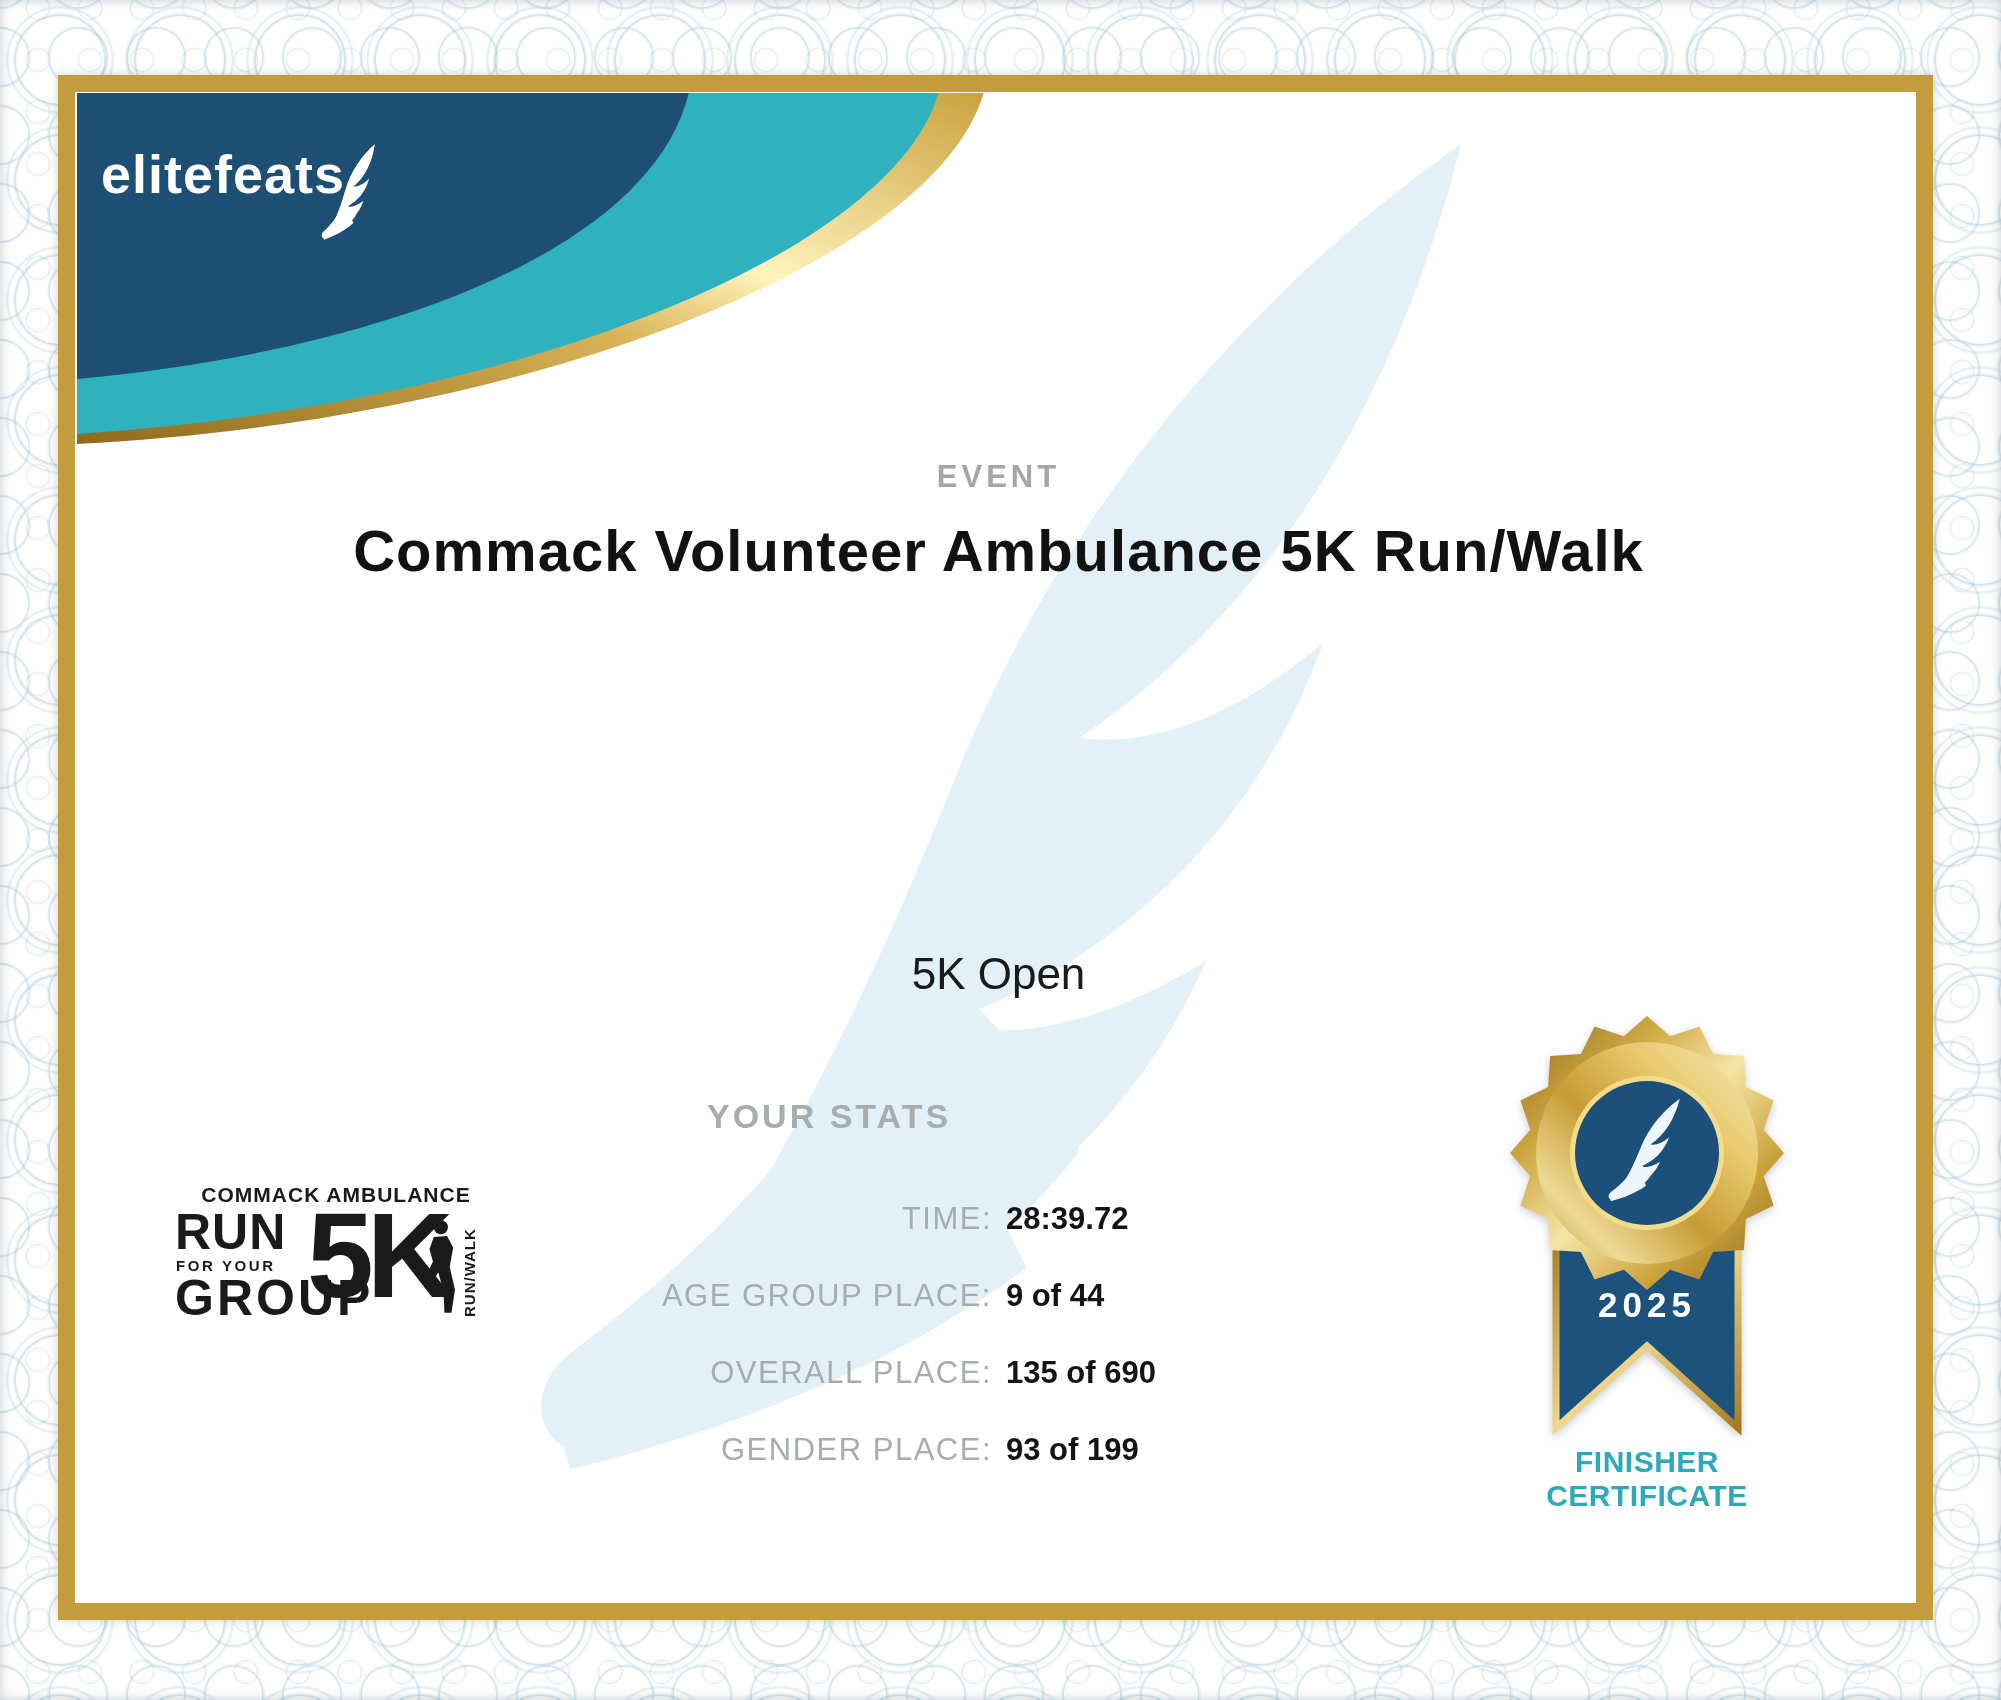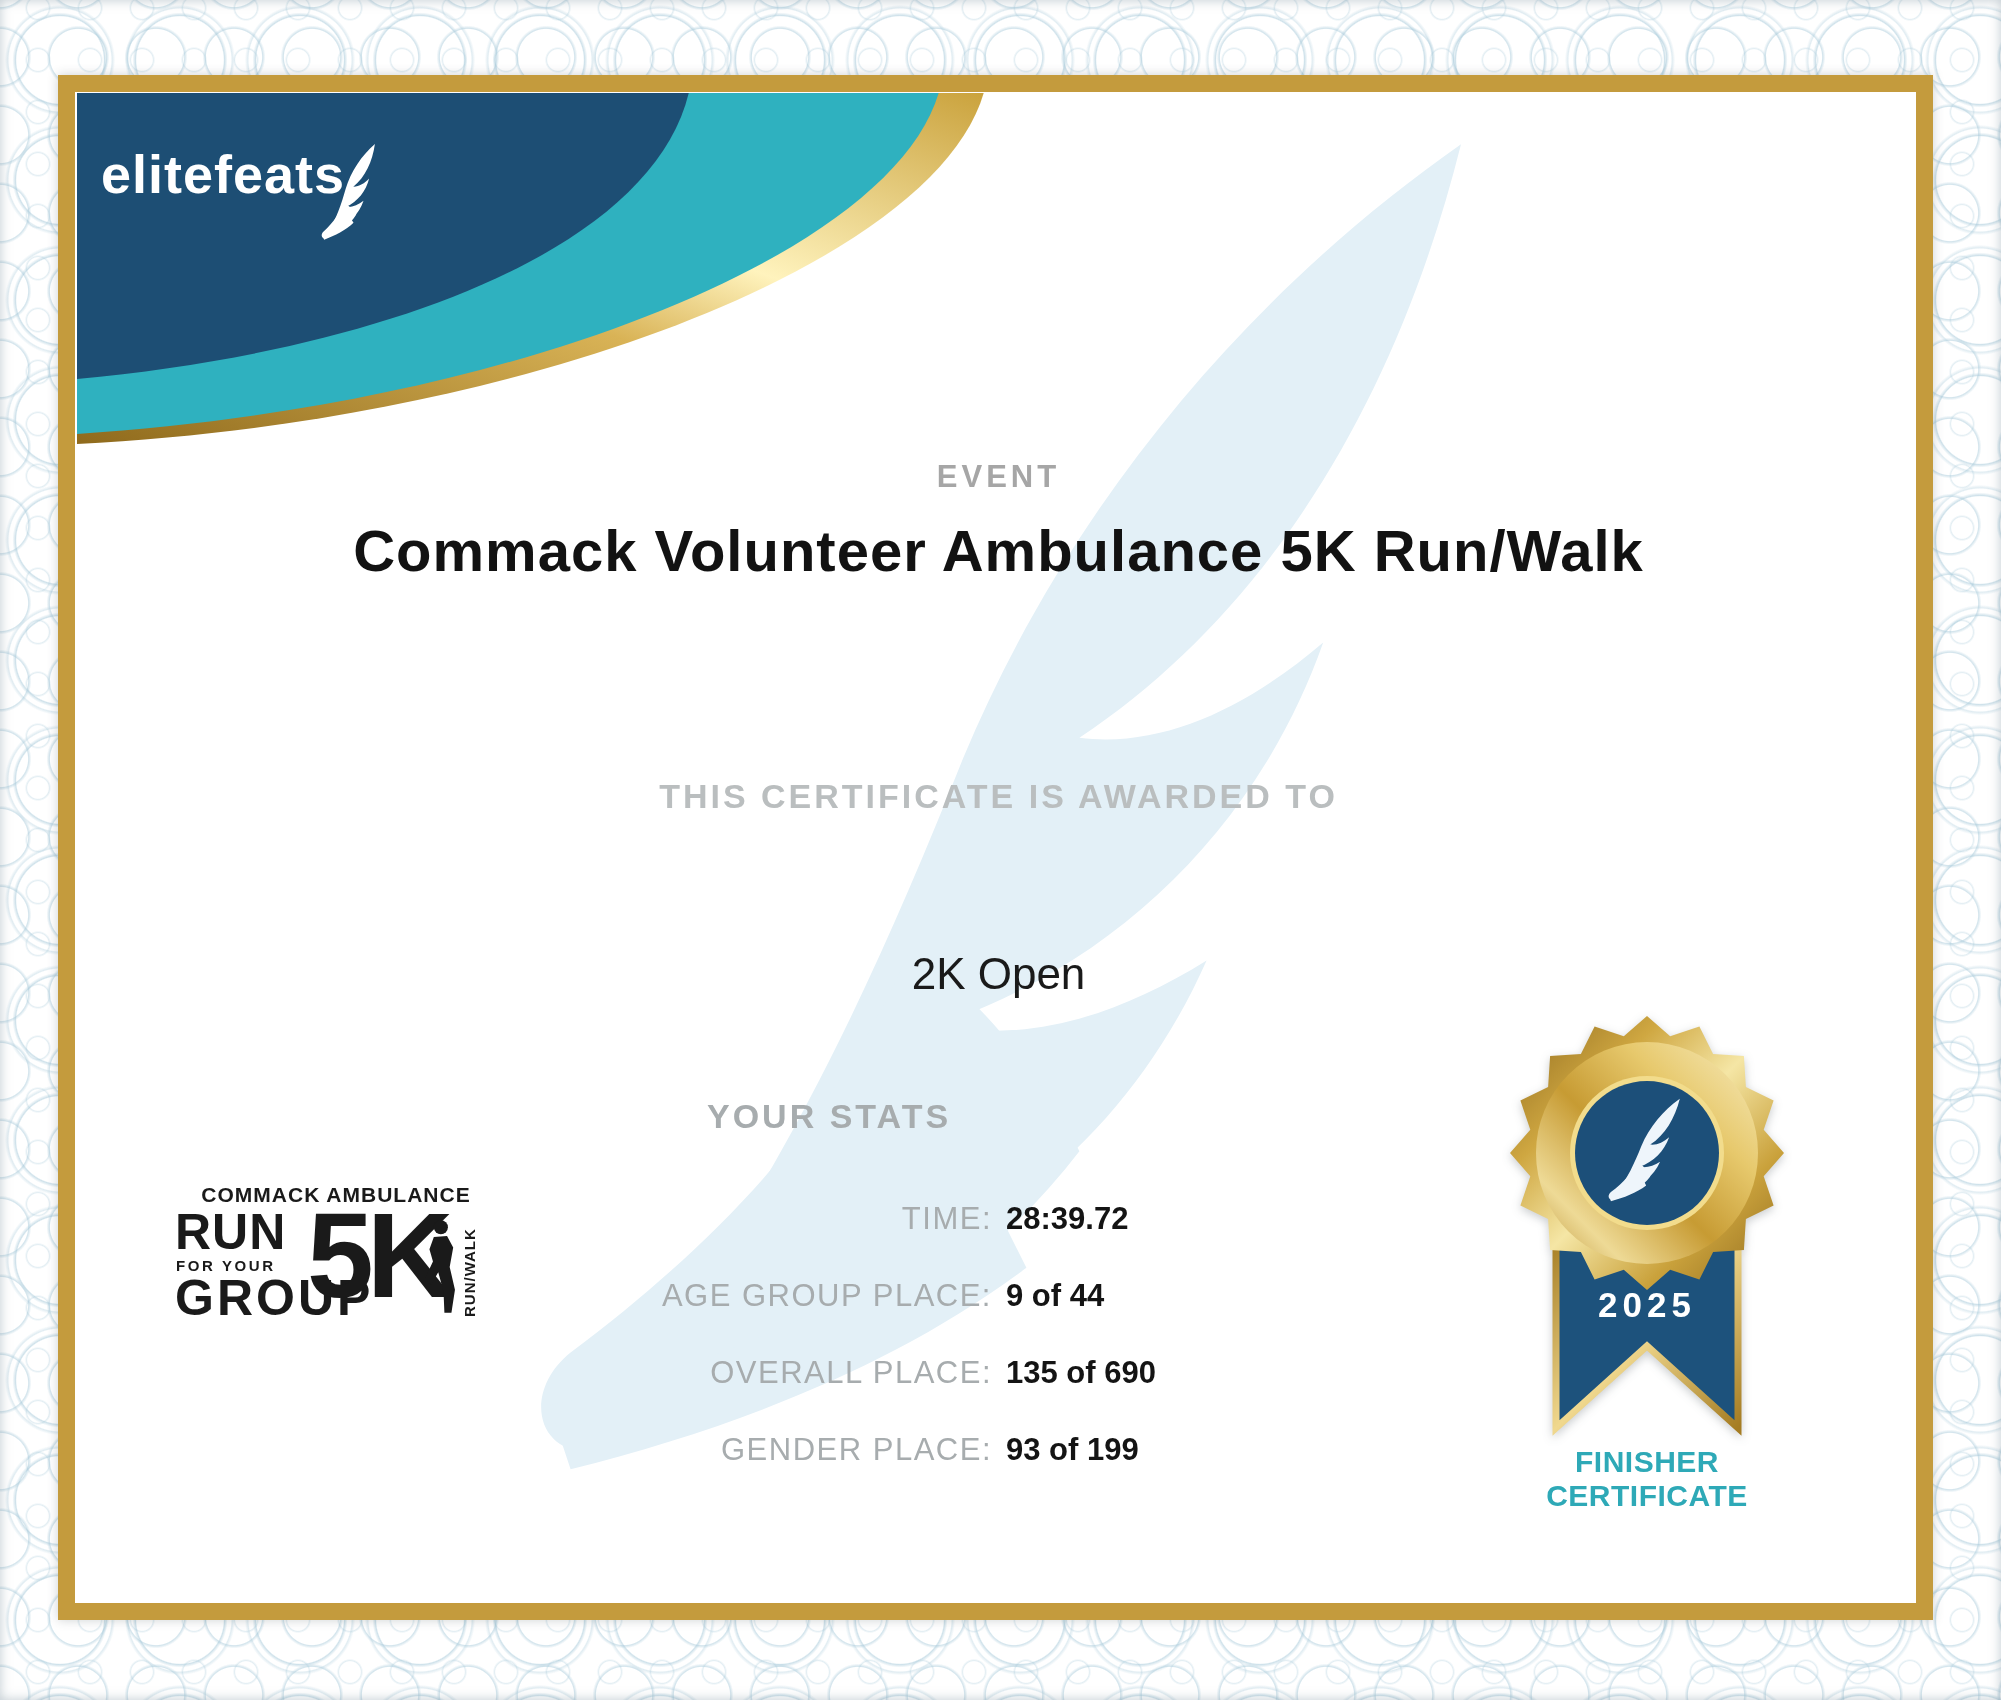--- a/index.html
+++ b/index.html
@@ -91,22 +91,21 @@
     <svg class="abs brand-wing" viewBox="0 0 100 130">
       <g fill="#ffffff">
         <path d="M90,2 C84,26 72,46 54,58 C62,59 70,55 77,49 C71,66 58,79 41,85 C49,87 58,84 66,79 C58,97 43,108 24,112 C20,113 16,115 12,118 C26,100 35,80 43,60 C53,36 70,16 90,2 Z"></path>
         <path d="M38,78 C32,92 22,104 6,116 C1,120 3,127 10,125 C28,120 44,110 54,97 C50,89 44,82 38,78 Z"></path>
         <path d="M4,121 C20,117 34,111 46,102 L49,108 C37,117 22,123 6,127 Z"></path>
       </g>
     </svg>
 
     <div class="abs centered kicker">EVENT</div>
     <div class="abs centered title">Commack Volunteer Ambulance 5K Run/Walk</div>
-    <div class="abs centered intro">THIS CERTIFICATE IS AWARDED TO</div>
-    <div class="abs centered division">2K Open</div>
+    <div class="abs centered division">5K Open</div>
 
     <div class="abs stats-heading">YOUR STATS</div>
 
     <div class="abs stat-row r0">
       <span class="lbl">TIME:</span><span class="val">28:39.72</span>
     </div>
     <div class="abs stat-row r1">
       <span class="lbl">AGE GROUP PLACE:</span><span class="val">9 of 44</span>
     </div>
     <div class="abs stat-row r2">

